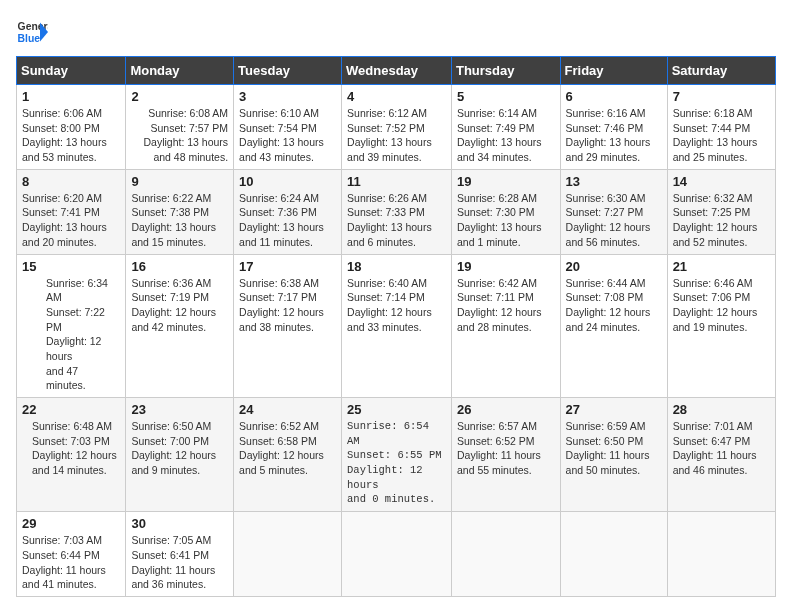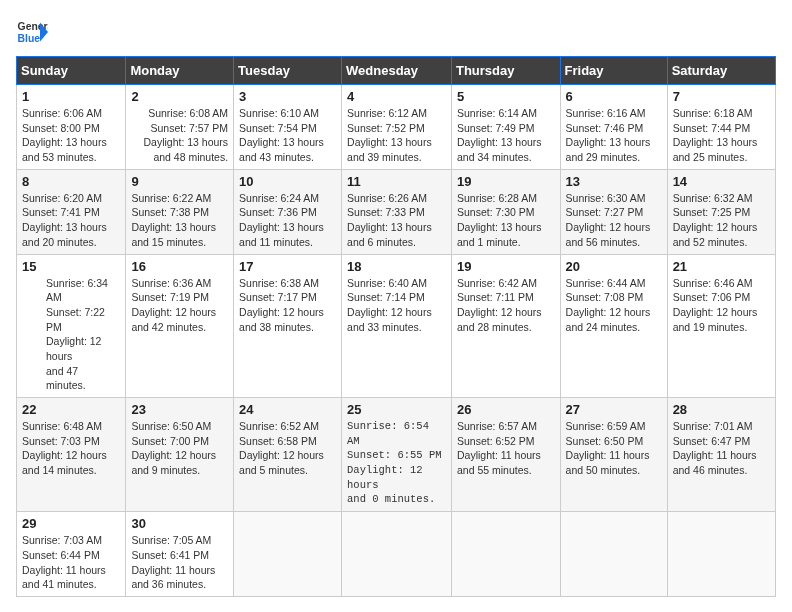--- a/index.html
+++ b/index.html
@@ -253,21 +253,21 @@
           <span class="day-num">21</span>
           <div class="day-info" style="white-space: pre-line;">Sunrise: 6:46 AM
 Sunset: 7:06 PM
 Daylight: 12 hours
 and 19 minutes.</div>
         </td>
       </tr>
       <tr>
         <td>
           <span class="day-num">22</span>
-          <div class="day-info" style="white-space: pre-line;">Sunrise: 6:48 AM
+          <div class="day-info" style="white-space: pre-line; margin-left: 10px;">Sunrise: 6:48 AM
 Sunset: 7:03 PM
 Daylight: 12 hours
 and 14 minutes.</div>
         </td>
         <td>
           <span class="day-num">23</span>
           <div class="day-info" style="white-space: pre-line;">Sunrise: 6:50 AM
 Sunset: 7:00 PM
 Daylight: 12 hours
 and 9 minutes.</div>

